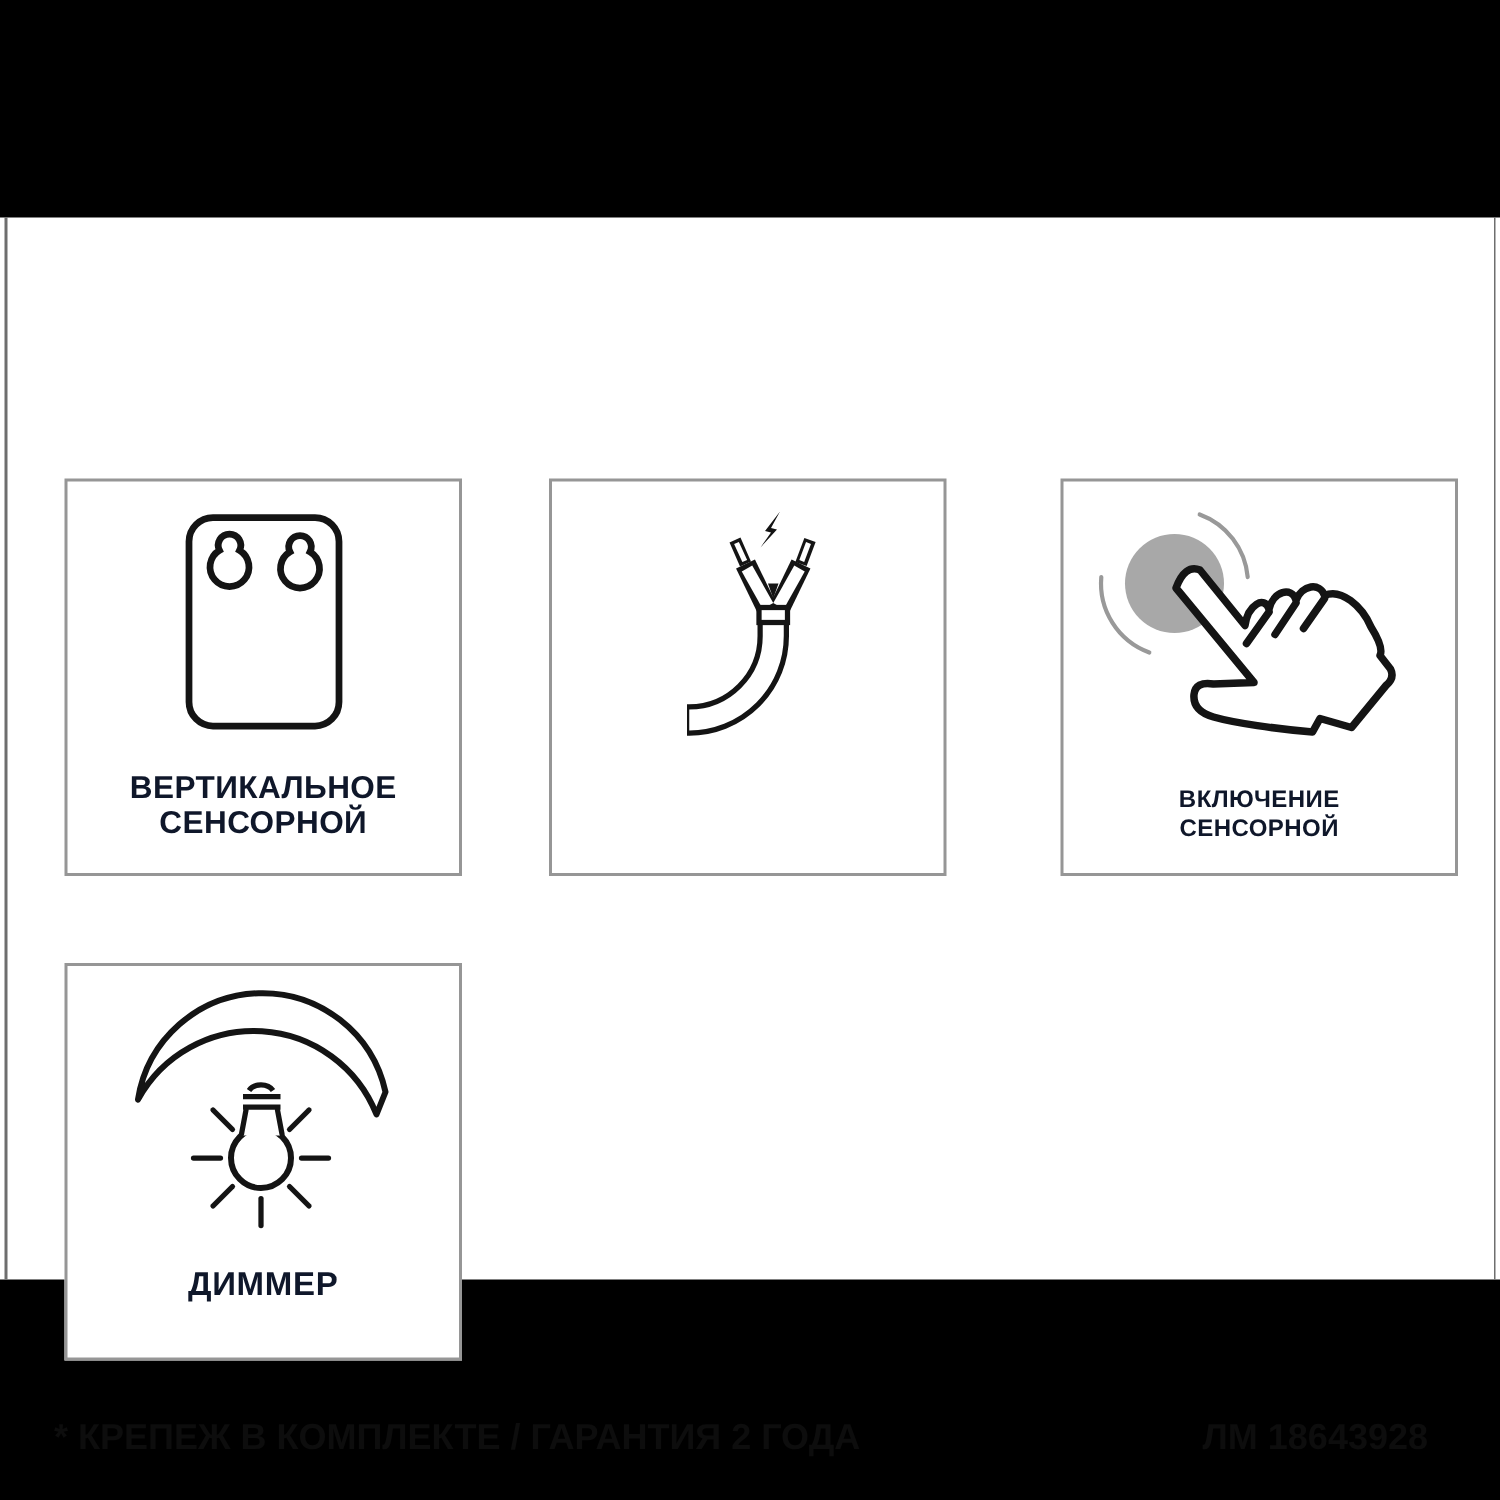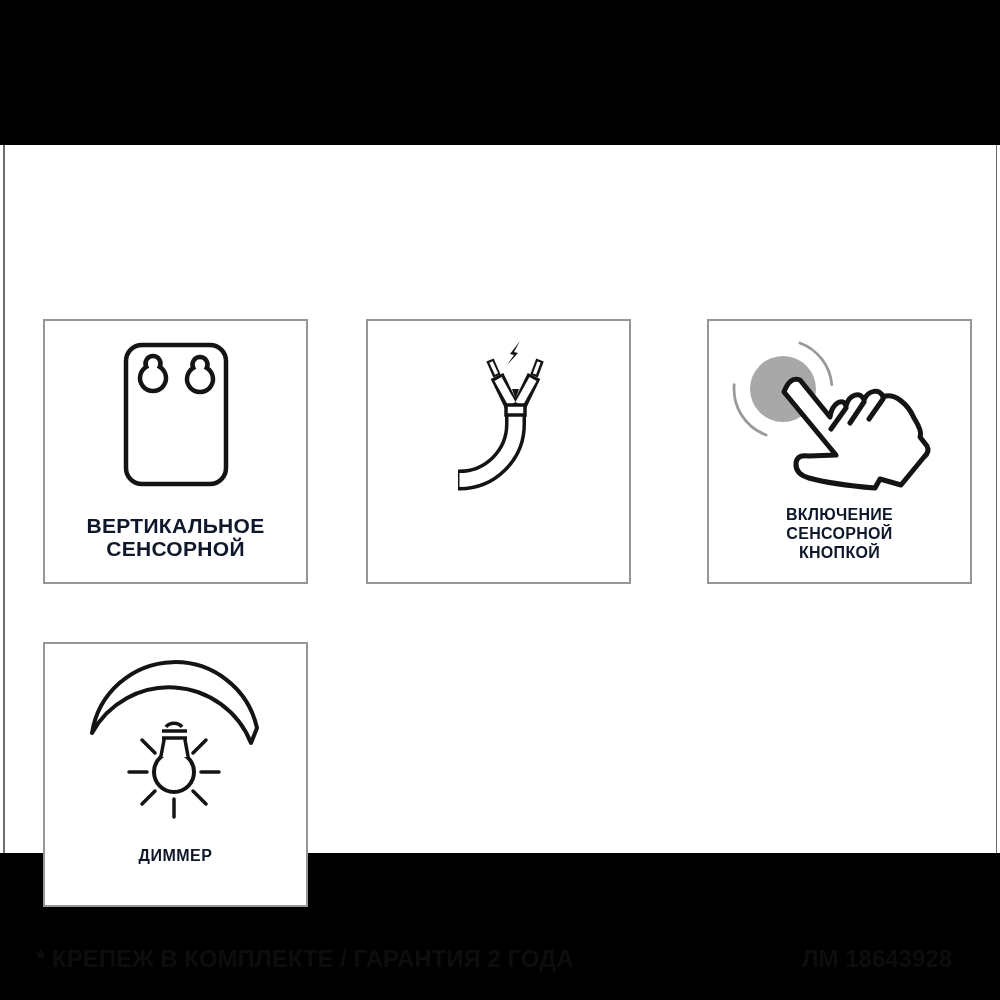--- a/index.html
+++ b/index.html
@@ -19,21 +19,21 @@
     position:absolute;width:261px;height:261px;
     border:2px solid #969696;background:#fff;
   }
   .card svg{position:absolute;left:0;top:0;}
   .card .label{
     position:absolute;left:0;right:0;text-align:center;
     font-weight:bold;color:#0f172a;
   }
   .label.l2{bottom:22px;font-size:21px;line-height:23px;letter-spacing:.3px;}
   .label.l3{bottom:20px;font-size:16px;line-height:19px;letter-spacing:.3px;}
-  .label.l1{bottom:37px;font-size:16px;line-height:24px;letter-spacing:.5px;}
+  .label.l1{bottom:37px;font-size:22px;line-height:24px;letter-spacing:.5px;}
   #card-mount{left:43px;top:174px;}
   #card-terminal{left:366px;top:174px;}
   #card-touch{left:668px;top:174px;margin-left:39px;}
   #card-dimmer{left:43px;top:497px;}
   .footer-note{
     position:absolute;left:36px;top:800px;
     font-weight:bold;font-size:24px;line-height:28px;color:#0d0d0d;
   }
   .footer-sku{
     position:absolute;right:48px;top:800px;
@@ -97,21 +97,20 @@
                C142,165 114,161 100,157
                Q86,153 87,142 Q88,133 100,135
                L127,134 Z" fill="#fff" stroke="#141414" stroke-width="5" stroke-linejoin="round"></path>
       <path d="M137,87 L122,108" fill="none" stroke="#141414" stroke-width="5" stroke-linecap="round"></path>
       <path d="M155,81 L141,102" fill="none" stroke="#141414" stroke-width="5" stroke-linecap="round"></path>
       <path d="M174,78 L160,98" fill="none" stroke="#141414" stroke-width="5" stroke-linecap="round"></path>
     </svg>
     <div class="label l3">
       <div>ВКЛЮЧЕНИЕ</div>
       <div>СЕНСОРНОЙ</div>
-      <div>КНОПКОЙ</div>
     </div>
   </section>
 
   <section class="card" id="card-dimmer">
     <svg width="261" height="261" viewBox="0 0 261 261">
       <path d="M47,89 A84,84 0 0 1 212,84 L206,99 A88,88 0 0 0 47,89 Z" fill="#fff" stroke="#141414" stroke-width="4" stroke-linejoin="round"></path>
 
       <g stroke="#141414" stroke-width="3.5" stroke-linecap="round">
         <path d="M156,128 L174,128"></path>
         <path d="M102,128 L84,128"></path>

